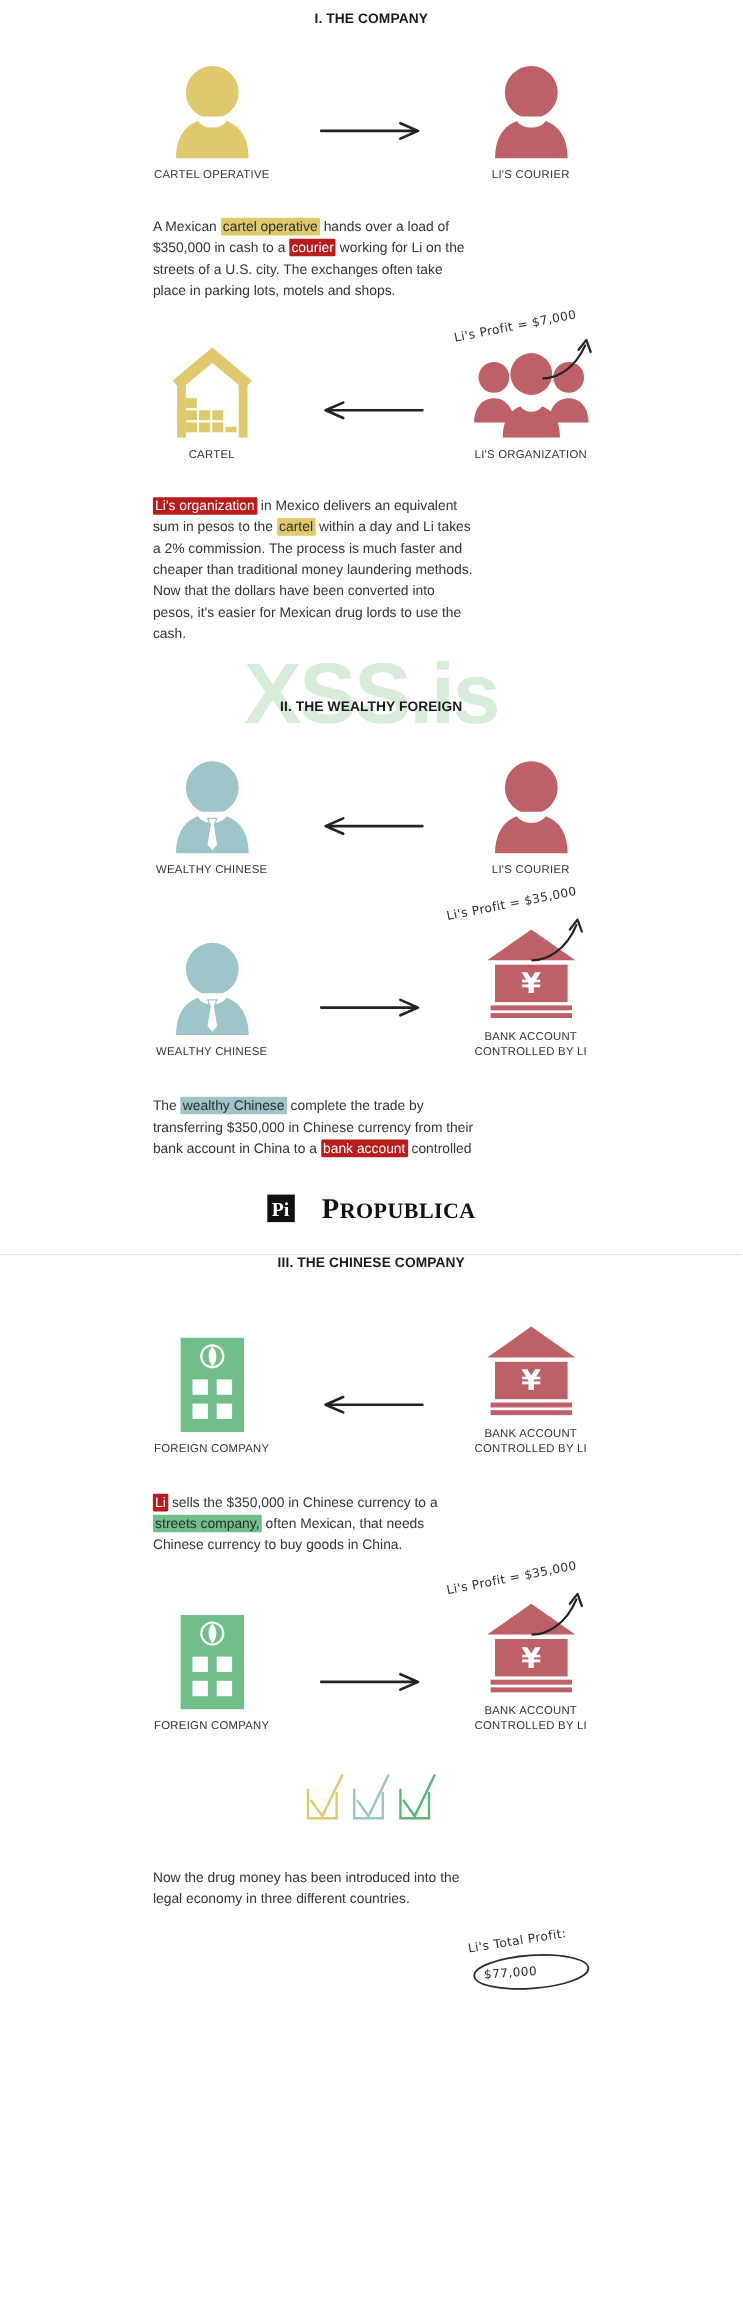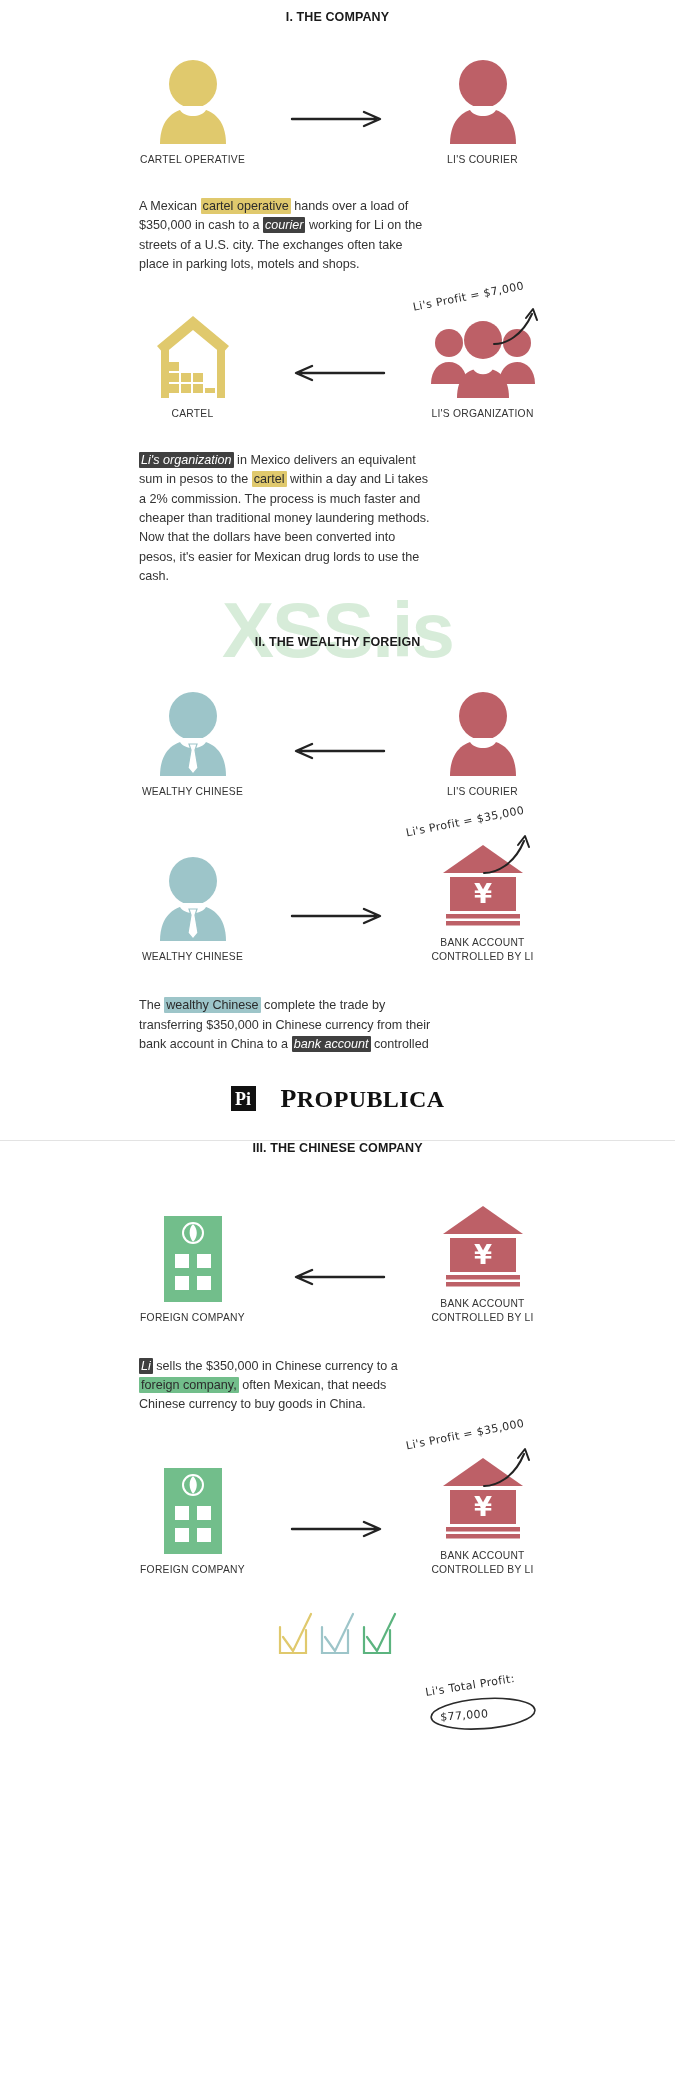--- a/index.html
+++ b/index.html
@@ -47,21 +47,21 @@
   .para {
     width: 294px;
     margin: 0 auto 0 139px;
     font-size: 12.6px;
     line-height: 19.3px;
     color: #333;
     font-family: "Liberation Sans", sans-serif;
   }
   .para .hl { padding: 1px 2px; border-radius: 1px; }
   .hl-yellow { background: #e0c96d; color: #2b2b2b; }
-  .hl-red    { background: #404040; color: #ffffff; font-style: italic; }
+  .hl-red    { background: #b91c1c; color: #ffffff; }
   .hl-teal   { background: #9dc5c9; color: #2b2b2b; }
   .hl-green  { background: #72be8b; color: #2b2b2b; }
 
   
   .scene {
     position: relative;
     display: flex;
     justify-content: center;
     align-items: flex-end;
     gap: 0;
@@ -130,21 +130,21 @@
     line-height: 1;
   }
   .pp-word {
     font-family: "Liberation Serif", serif;
     font-weight: 700;
     font-size: 26px;
     letter-spacing: 0.4px;
     color: #111;
     line-height: 1;
   }
-  .pp-word .sm { font-size: 24px; }
+  .pp-word .sm { font-size: 20px; }
 
   
   .checkrow { display: flex; justify-content: center; gap: 2px; }
 </style>
 </head>
 <body>
 
 <div class="watermark">XSS.is</div>
 
 <div class="page">
@@ -329,21 +329,21 @@
           <rect x="6" y="73" width="74" height="4.5" fill="#bd6067"></rect>
           <rect x="6" y="80" width="74" height="4.5" fill="#bd6067"></rect>
           <text x="43" y="62" font-family="DejaVu Sans, sans-serif" font-size="26" font-weight="700" fill="#ffffff" text-anchor="middle">¥</text>
         </svg>
       </div>
       <div class="cap">BANK ACCOUNT
 CONTROLLED BY LI</div>
     </div>
   </div>
 
-  <div class="para" style="margin-top:32px;"><span class="hl hl-red">Li</span> sells the $350,000 in Chinese currency to a <span class="hl hl-green">foreign company,</span> often Mexican, that needs Chinese currency to buy goods in China.</div>
+  <div class="para" style="margin-top:32px;"><span class="hl hl-red">Li</span> sells the $350,000 in Chinese currency to a <span class="hl hl-green">streets company,</span> often Mexican, that needs Chinese currency to buy goods in China.</div>
 
   <div class="scene" style="margin-top:39px;">
     <div class="annot" style="left:405px; top:-26px;">Li's Profit = $35,000</div>
     <svg class="curvearrow" style="left:480px; top:-10px;" width="60" height="46" viewBox="0 0 60 46">
       <path d="M4 42 C16 42 34 34 44 10" stroke="#222" stroke-width="2" fill="none" stroke-linecap="round"></path>
       <path d="M38 14 L45 5 L49 16" stroke="#222" stroke-width="2" fill="none" stroke-linecap="round" stroke-linejoin="round"></path>
     </svg>
     <div class="node">
       <div class="art">
         <svg width="58" height="86" viewBox="0 0 58 86" aria-hidden="true">
@@ -387,20 +387,21 @@
     <svg width="40" height="46" viewBox="0 0 40 46">
       <path d="M4 16 L4 42 L30 42 L30 19" stroke="#9dc5c9" stroke-width="2.2" fill="none" stroke-linecap="round"></path>
       <path d="M7 26 L17 40 L35 3" stroke="#9dc5c9" stroke-width="2.2" fill="none" stroke-linecap="round" stroke-linejoin="round"></path>
     </svg>
     <svg width="40" height="46" viewBox="0 0 40 46">
       <path d="M4 16 L4 42 L30 42 L30 19" stroke="#5cb47f" stroke-width="2.2" fill="none" stroke-linecap="round"></path>
       <path d="M7 26 L17 40 L35 3" stroke="#5cb47f" stroke-width="2.2" fill="none" stroke-linecap="round" stroke-linejoin="round"></path>
     </svg>
   </div>
 
+  <div class="para" style="margin-top:41px;">Now the drug money has been introduced into the legal economy in three different countries.</div>
 
   <div style="position:relative; height:110px;">
     <div class="annot-total" style="position:absolute; left:425px; top:22px;">Li's Total Profit:</div>
     <div style="position:absolute; left:440px; top:48px; transform:rotate(-4deg);">
       <svg style="position:absolute; left:-12px; top:-7px;" width="110" height="34" viewBox="0 0 110 34">
         <ellipse cx="55" cy="17" rx="52" ry="15" fill="none" stroke="#2b2b2b" stroke-width="1.6"></ellipse>
       </svg>
       <span class="annot-total" style="display:inline-block; transform:none; position:relative;">$77,000</span>
     </div>
   </div>

